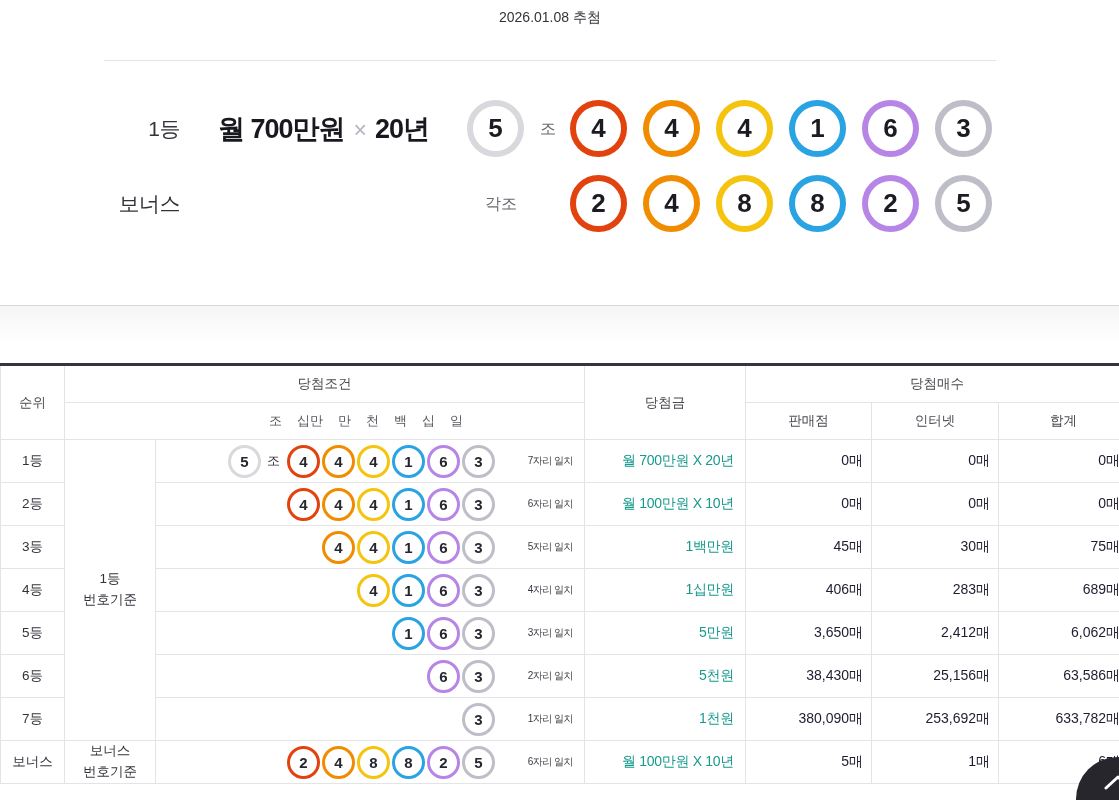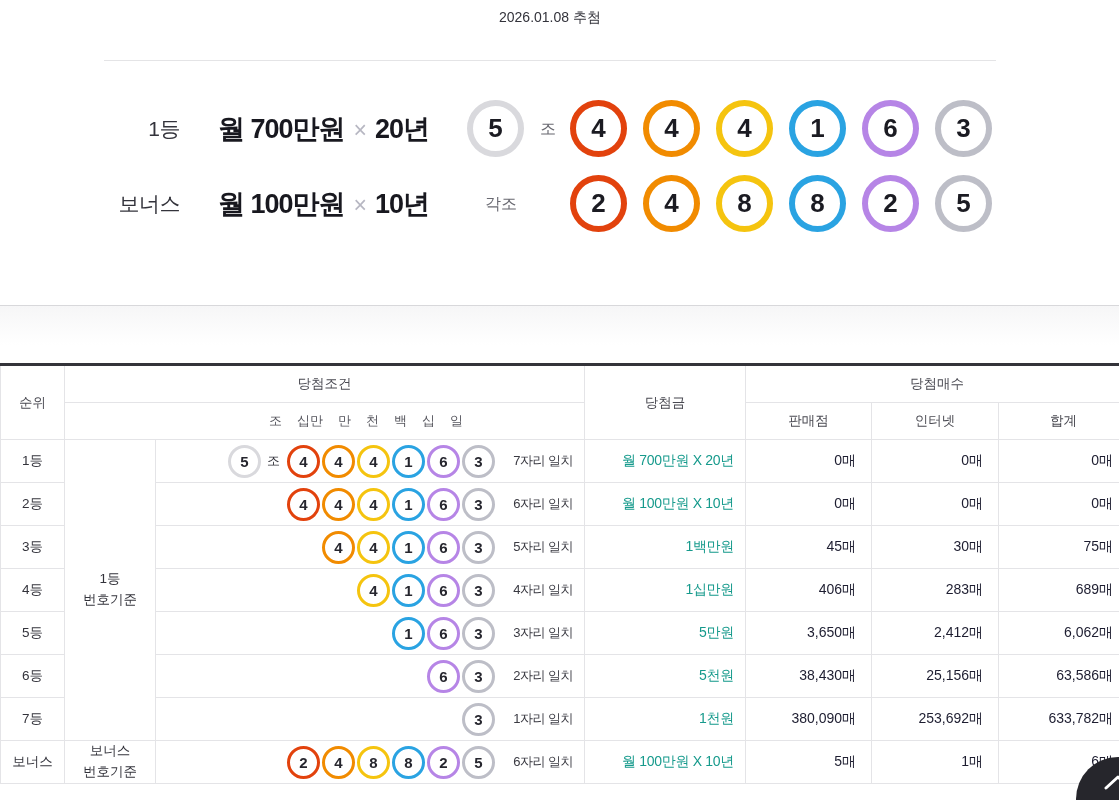--- a/index.html
+++ b/index.html
@@ -41,24 +41,24 @@
   tr.h1 th { height:38px; } tr.h2 th { height:37px; }
   tbody td { height:43px; font-size:14px; }
   .digits { display:flex; padding-left:204px; gap:15px; font-size:13px; color:#55555d; }
   .c-rank { text-align:center; font-size:13.5px; color:#33333b; }
   .c-basis { text-align:center; font-size:13.5px; color:#33333b; line-height:1.55; }
   .balls-line { display:flex; align-items:center; justify-content:flex-end; padding-right:11px; }
   .ball-sm { width:33px; height:33px; flex:0 0 33px; border-radius:50%; border:3.5px solid #999;
              background:#fff; display:flex; align-items:center; justify-content:center;
              font-size:15px; font-weight:700; color:#26262e; margin-left:2px; }
   .group-suffix { font-size:13px; color:#33333b; margin:0 5px 0 6px; }
-  .match-text { width:68px; margin-left:10px; text-align:right; font-size:13px; color:#3a3a42;
+  .match-text { width:68px; margin-left:10px; text-align:right; font-size:10px; color:#3a3a42;
                 white-space:nowrap; letter-spacing:-0.5px; }
   .c-prize { text-align:right; padding-right:11px; color:var(--teal); letter-spacing:-0.3px; }
-  .c-num { text-align:right; padding-right:15px; color:#1d1d30; }
+  .c-num { text-align:right; padding-right:8px; color:#1d1d30; }
 
   
   .top-btn { position:absolute; left:1076px; top:757px; width:84px; height:84px; border-radius:50%;
              background:var(--fab); cursor:pointer; z-index:5; }
   .top-btn svg { position:absolute; left:28px; top:17px; }
 </style>
 </head>
 <body>
 
 <div class="page">
@@ -79,23 +79,20 @@
         <div class="ball-lg" style="border-color: rgb(241, 139, 0);">4</div>
         <div class="ball-lg" style="border-color: rgb(245, 196, 15);">4</div>
         <div class="ball-lg" style="border-color: rgb(42, 163, 226);">1</div>
         <div class="ball-lg" style="border-color: rgb(182, 133, 230);">6</div>
         <div class="ball-lg" style="border-color: rgb(189, 190, 199);">3</div>
       </div>
   </div>
 
   <div class="sum-row r2">
     <div class="sum-rank">보너스</div>
-    <div class="sum-prize">
-      <span>월 100만원</span><span class="x">×</span><span>10년</span>
-    </div>
     <div class="group-label">각조</div>
     <div class="sum-balls" id="sum-balls-bonus">
         <div class="ball-lg" style="border-color: rgb(226, 66, 13);">2</div>
         <div class="ball-lg" style="border-color: rgb(241, 139, 0);">4</div>
         <div class="ball-lg" style="border-color: rgb(245, 196, 15);">8</div>
         <div class="ball-lg" style="border-color: rgb(42, 163, 226);">8</div>
         <div class="ball-lg" style="border-color: rgb(182, 133, 230);">2</div>
         <div class="ball-lg" style="border-color: rgb(189, 190, 199);">5</div>
       </div>
   </div>

